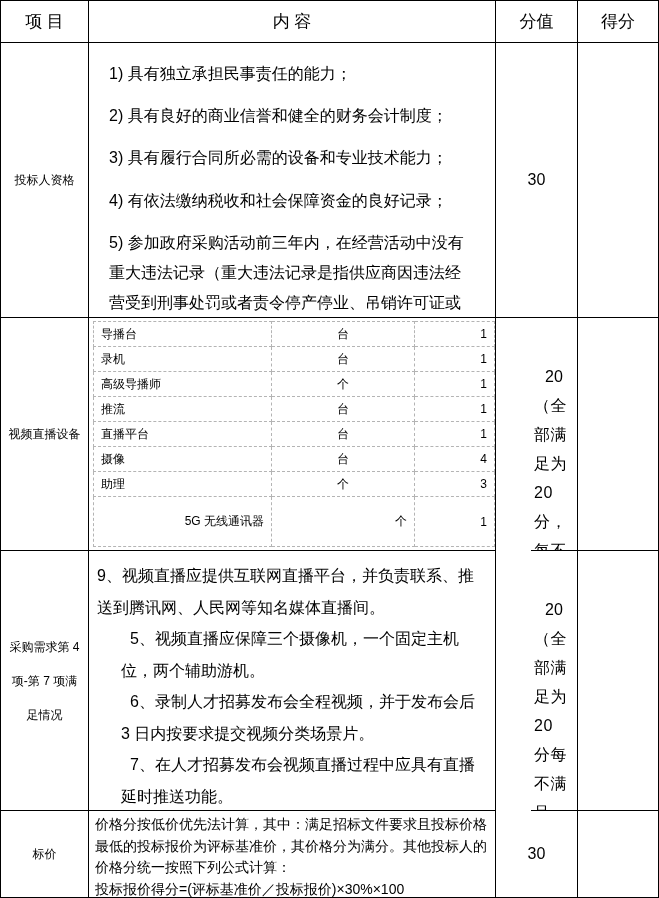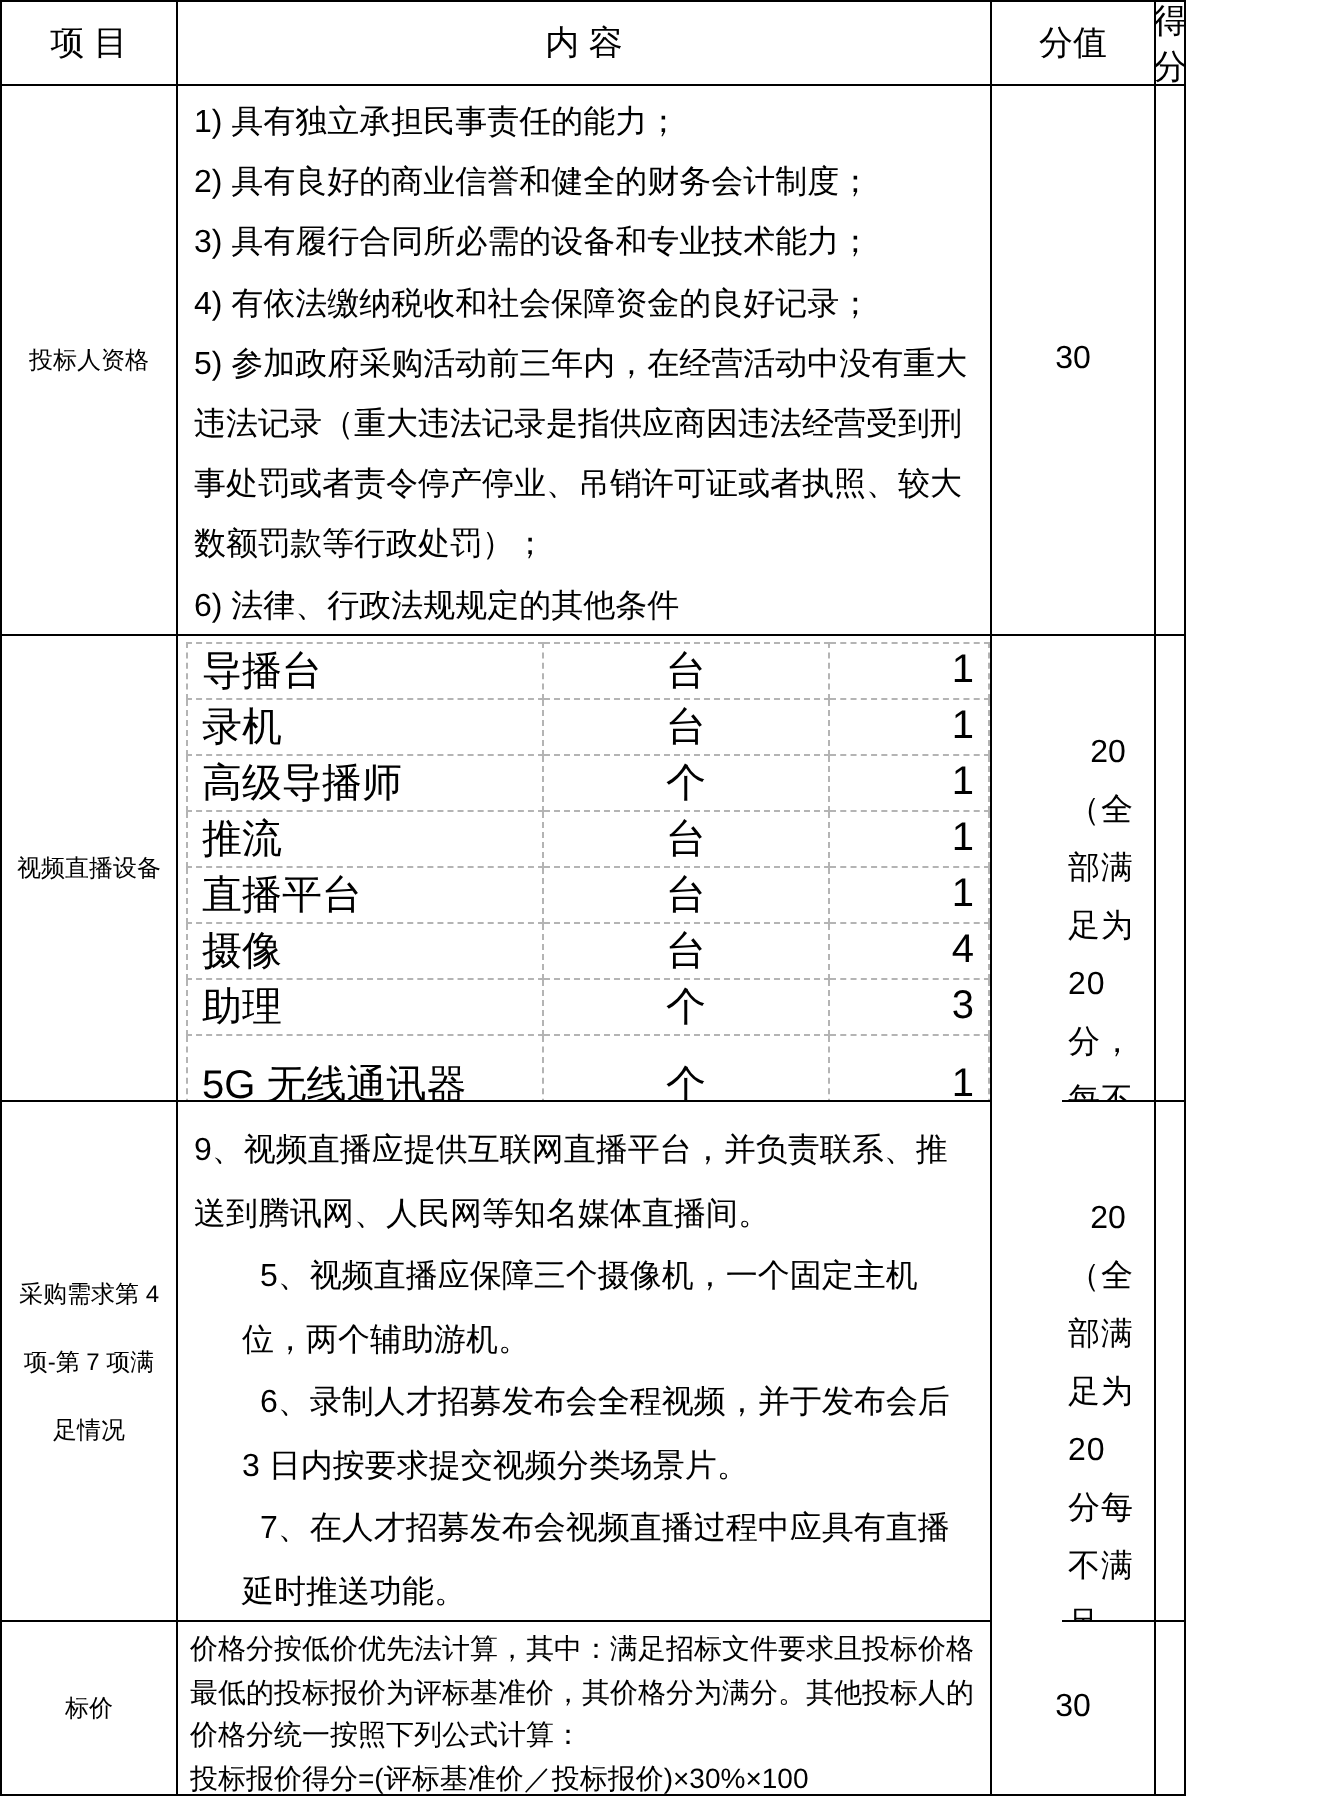--- a/index.html
+++ b/index.html
@@ -4,21 +4,21 @@
 <style>
   * { box-sizing: border-box; }
   html, body { margin: 0; padding: 0; }
   body {
     width: 659px; height: 898px;
     background: #ffffff;
     color: #000000;
     font-family: "Liberation Sans", sans-serif;
   }
   .doc-table {
-    width: 593px; height: 898px;
+    width: 659px; height: 898px;
     border: 1px solid #000;
     display: grid;
     grid-template-columns: 88px 407px 82px 1fr;
     grid-template-rows: 42px 275px 233px 260px 1fr;
   }
   .cell {
     border-right: 1px solid #000;
     border-bottom: 1px solid #000;
     overflow: hidden;
   }
@@ -29,21 +29,21 @@
     font-size: 17px;
   }
   .item-cell {
     display: flex; align-items: center; justify-content: center;
     text-align: center;
     font-size: 12px;
     line-height: 34px;
     padding: 2px 5px;
   }
   .content-cell { padding: 4px 8px; font-size: 16px; }
-  .clauses-1 .clause { margin: 0; line-height: 30.2px; }
+  .clauses-1 .clause { margin: 12px; line-height: 30.2px; }
   .clauses-3 { padding-top: 9px; }
   .clauses-3 .clause { margin: 0; line-height: 31.5px; }
   .clauses-3 .clause.indent { text-indent: 9px; margin-left: 24px; }
   .score-cell {
     font-size: 16px;
     text-align: center;
     padding: 2px 3px;
   }
   .score-center { display: flex; align-items: center; justify-content: center; }
   .score-stack { padding-top: 44px; margin-left: 35px; }
@@ -51,25 +51,25 @@
   .score-note { text-align: left; line-height: 29px; letter-spacing: 0.5px; }
   
   .equip-table {
     border-collapse: collapse;
     margin: 3px 0 0 4px;
     table-layout: fixed;
     width: 401px;
   }
   .equip-table td {
     border: 1px dashed #b4b4b4;
-    font-size: 20px;
+    font-size: 12px;
     padding: 0 7px;
     height: 25px;
   }
-  .equip-table tr.tall td { height: 50px; }
+  .equip-table tr.tall td { height: 50px; text-align: right; }
   .equip-name { text-align: left; }
   .equip-unit { text-align: center; }
   .equip-qty  { text-align: right; }
   
   .price-content { padding: 3px 6px; font-size: 14px; line-height: 21.5px; }
   .price-desc { margin: 0; }
   .price-formula { margin: 0; }
 </style>
 </head>
 <body>

